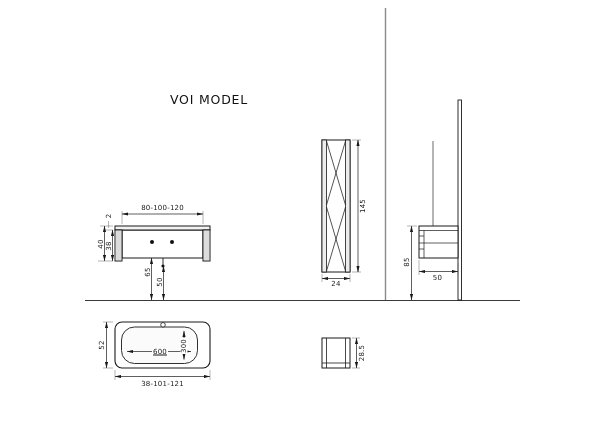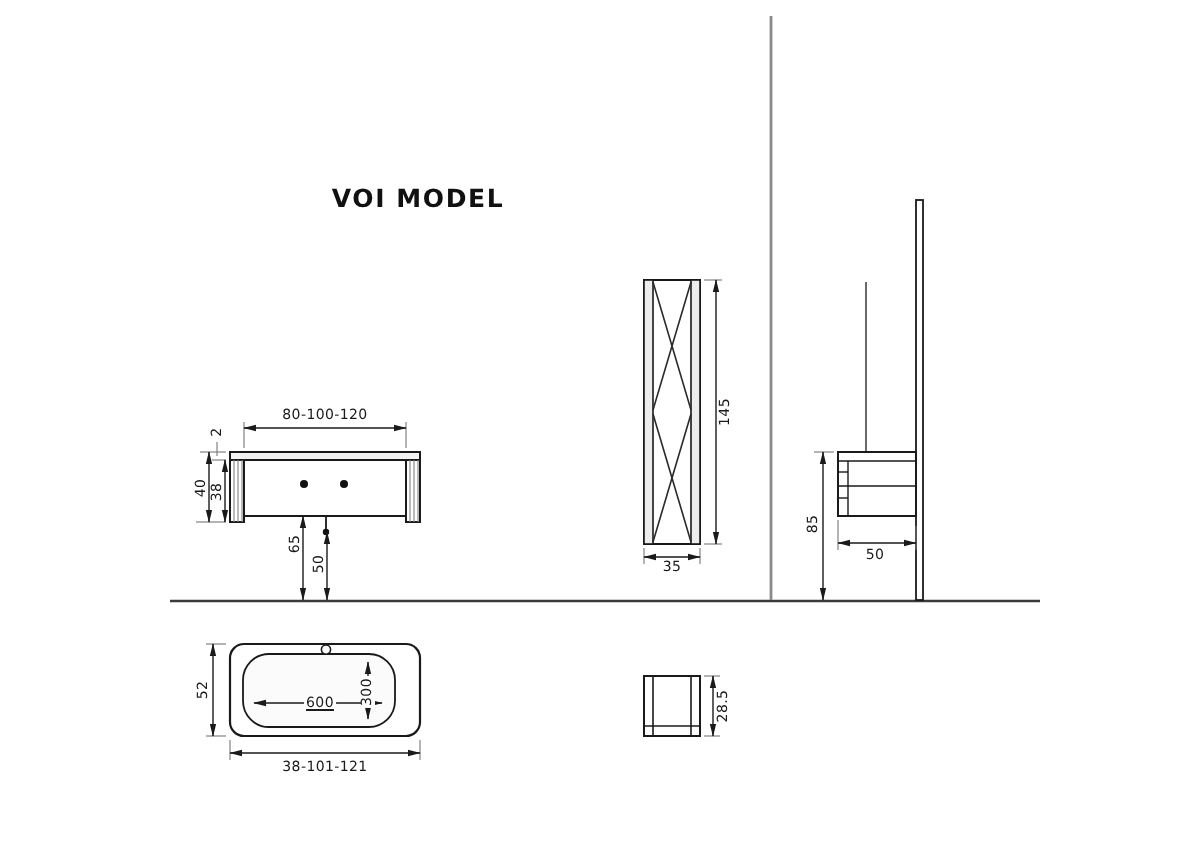--- a/index.html
+++ b/index.html
@@ -16,21 +16,21 @@
     line-height:1;
     letter-spacing:0.2px;
   }
   .lbl.v { transform:translate(-50%,-50%) rotate(-90deg); }
   .lbl.bg { background:#ffffff; padding:0 1px; }
   .title {
     position:absolute;
     transform:translate(-50%,-50%);
     font-size:12.5px;
     letter-spacing:0.8px;
-    font-weight:700;
+    font-weight:400;
     color:#111111;
     white-space:nowrap;
   }
 </style>
 </head>
 <body>
 
 <div class="sheet">
 
   <svg class="drawing" width="600" height="424" viewBox="0 0 600 424">
@@ -156,21 +156,21 @@
   <div class="title" style="left:209px; top:99px;">VOI MODEL</div>
 
   <div class="lbl" style="left:162.5px; top:208px;">80-100-120</div>
   <div class="lbl v" style="left:108.5px; top:216px;">2</div>
   <div class="lbl v" style="left:100.5px; top:243.5px;">40</div>
   <div class="lbl v" style="left:109px;  top:246px;">38</div>
   <div class="lbl v" style="left:147.5px; top:272px;">65</div>
   <div class="lbl v" style="left:159.5px; top:282px;">50</div>
 
   <div class="lbl v" style="left:362.5px; top:206px;">145</div>
-  <div class="lbl" style="left:336px;  top:283.5px;">35</div>
+  <div class="lbl" style="left:336px;  top:283.5px;">24</div>
 
   <div class="lbl v" style="left:406.5px; top:262px;">85</div>
   <div class="lbl" style="left:437.5px; top:277.5px;">50</div>
 
   <div class="lbl v" style="left:101.5px; top:345px;">52</div>
   <div class="lbl bg" style="left:160px; top:351.5px;text-decoration:underline;">600</div>
   <div class="lbl v bg" style="left:184px; top:345.5px;">300</div>
   <div class="lbl" style="left:162.5px; top:383.5px;">38-101-121</div>
 
   <div class="lbl v" style="left:361.5px; top:353px;">28.5</div>

